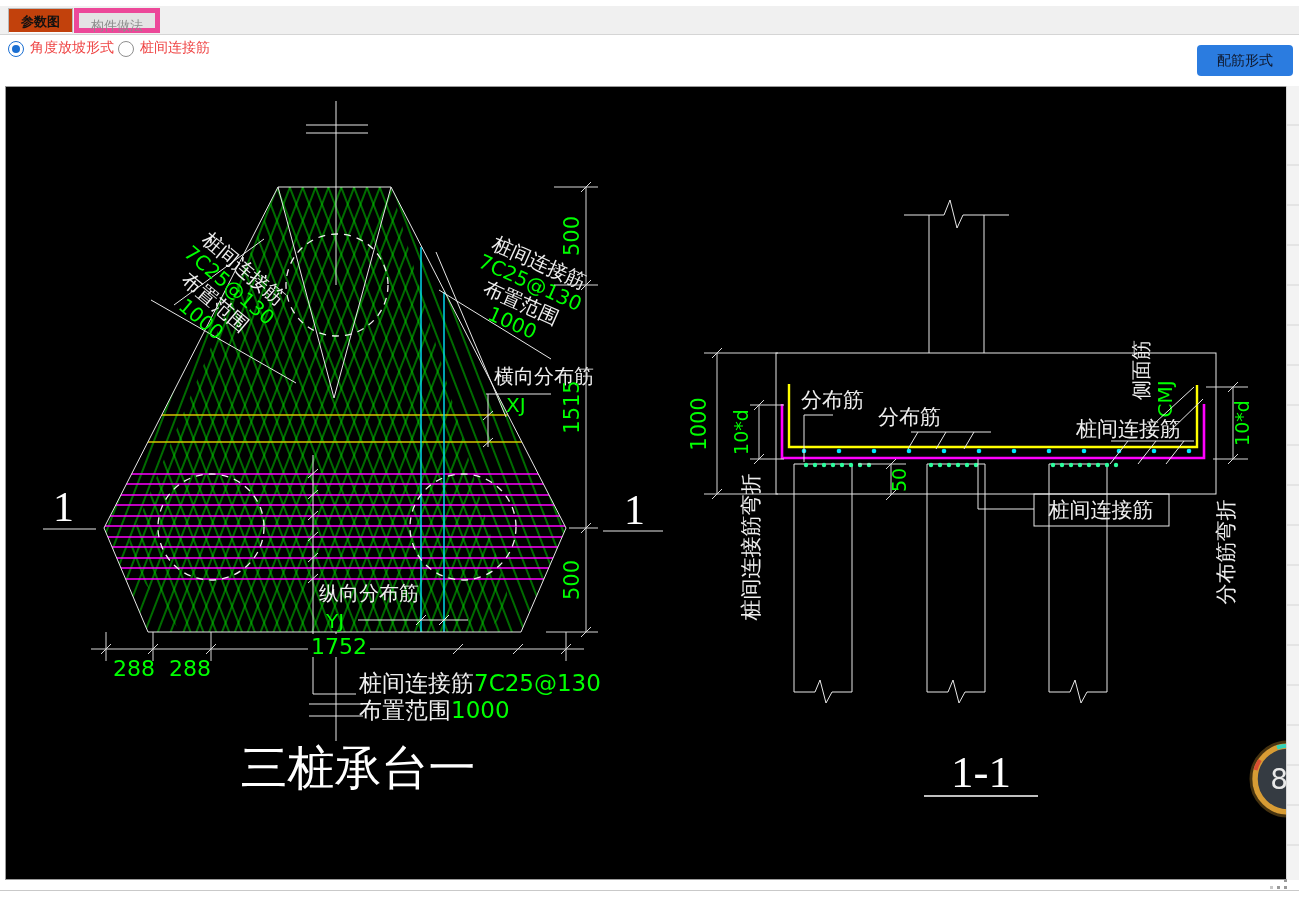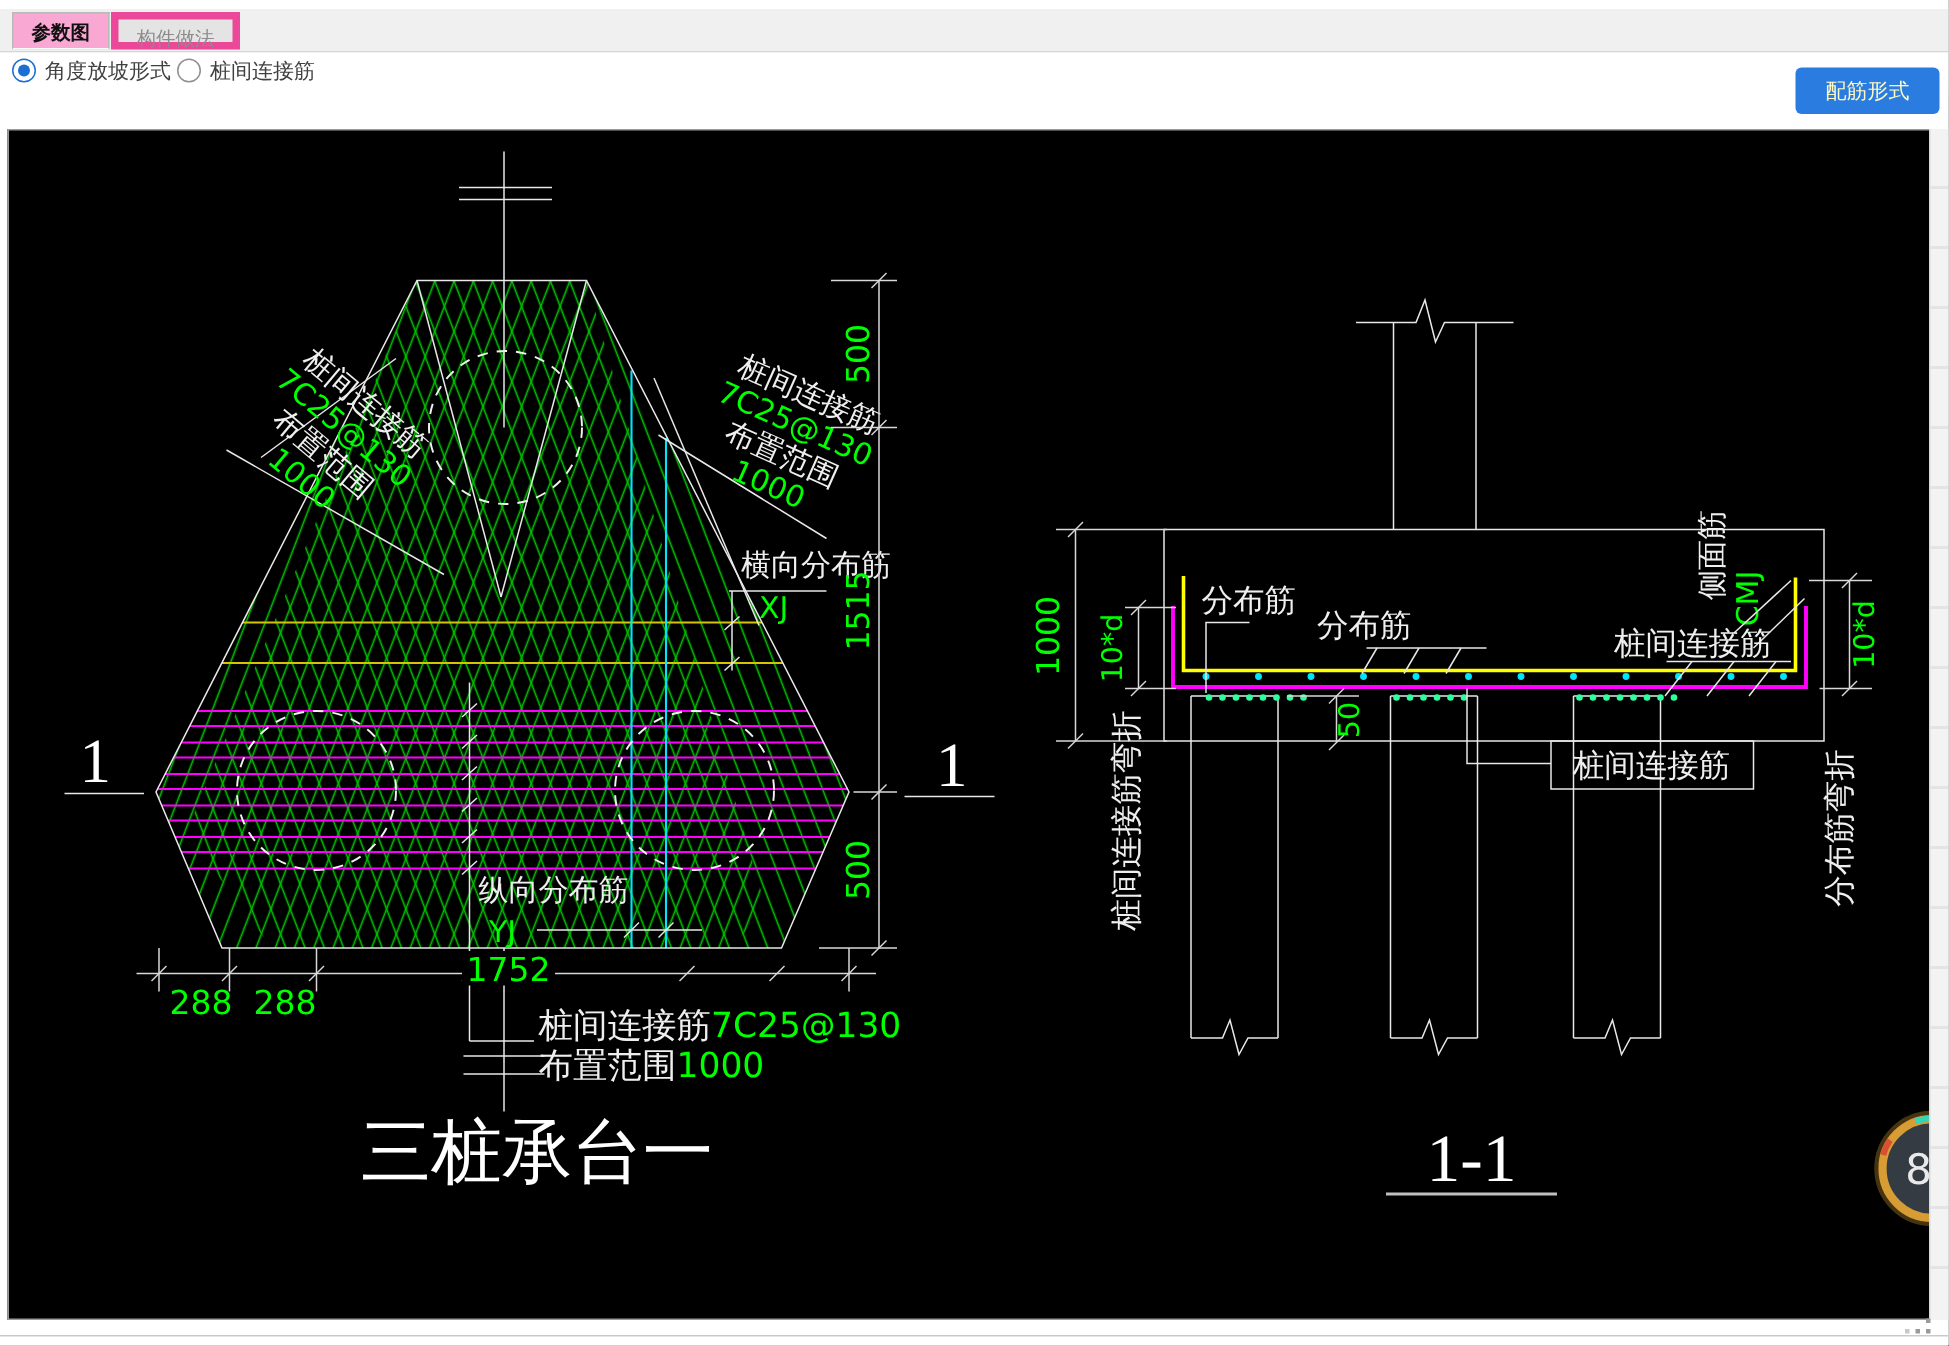--- a/index.html
+++ b/index.html
@@ -3,32 +3,32 @@
 <meta charset="utf-8">
 <style>
   html,body{margin:0;padding:0;background:#fff;}
   #app{position:relative;width:1299px;height:897px;background:#ffffff;overflow:hidden;
        font-family:"Liberation Sans",sans-serif;}
   
   #tabbar{position:absolute;left:0;top:6px;width:100%;height:28px;background:#f0f0f0;
           border-bottom:1px solid #d5d5d5;}
   .tab{position:absolute;top:2px;height:25px;line-height:25px;padding:0 12px;font-size:13px;
        box-sizing:border-box;cursor:default;}
-  .tab.active{left:8px;background:#f9a8d4;border:1px solid #b9b9b9;border-bottom:1px solid #fcfcfc;
+  .tab.active{left:8px;background:#c2410c;border:1px solid #b9b9b9;border-bottom:1px solid #fcfcfc;
        font-weight:bold;color:#111;}
   .tab.inactive{left:74px;background:#e4e4e4;border:5px solid #ec4899;color:#8c8c8c;}
   #radiorow{position:absolute;left:0;top:35px;width:100%;height:28px;background:#fff;}
-  .radio-item{position:absolute;top:4px;display:flex;align-items:flex-start;font-size:14px;color:#404040;}
+  .radio-item{position:absolute;top:4px;display:flex;align-items:flex-end;font-size:14px;color:#ef4444;}
   .radio-item .rc{width:14px;height:14px;border-radius:50%;border:1px solid #8f8f8f;background:#fff;
        margin-right:6px;position:relative;}
   .radio-item.checked .rc{border-color:#1b6fd2;}
   .radio-item.checked .rc::after{content:"";position:absolute;left:3px;top:3px;width:8px;height:8px;
        border-radius:50%;background:#1b6fd2;}
   #rebar-btn{position:absolute;left:1197px;top:45px;width:96px;height:31px;background:#2b7ce0;
-       border:none;border-radius:4px;color:#fef9c3;font-size:14px;font-family:Liberation Mono, monospace;
+       border:none;border-radius:4px;color:#0f172a;font-size:14px;font-family:Liberation Mono, monospace;
        cursor:pointer;}
   
   #canvas{position:absolute;left:5px;top:86px;width:1281px;height:792px;background:#000;
           border:1px solid #9a9a9a;box-sizing:content-box;overflow:hidden;}
   #cad{position:absolute;left:0;top:0;}
   .cw{fill:#efefef;font-family:"DejaVu Sans",sans-serif;}
   .cg{fill:#00ff00;font-family:"DejaVu Sans",sans-serif;}
   .ser{fill:#ffffff;font-family:"Liberation Serif","DejaVu Serif",serif;}
   .wl{stroke:#e8e8e8;stroke-width:1;fill:none;}
   .dim{stroke:#d8d8d8;stroke-width:1;fill:none;}

